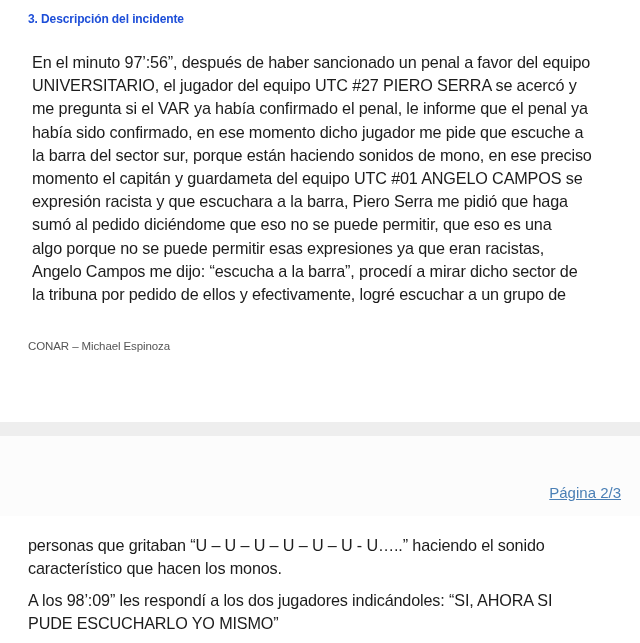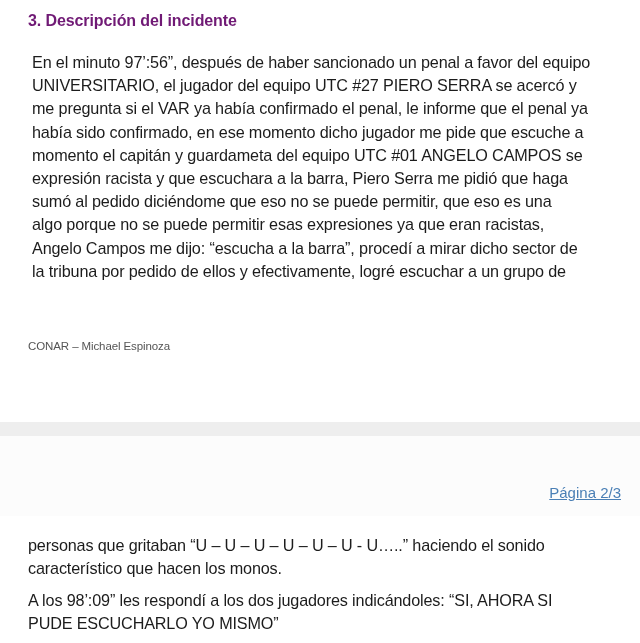--- a/index.html
+++ b/index.html
@@ -19,23 +19,23 @@
       position: absolute;
       left: 0; top: 0;
       width: 640px;
       height: 422px;
       background: #ffffff;
     }
     .heading {
       position: absolute;
       left: 28px;
       top: 12px;
-      font-size: 16px;
+      font-size: 12px;
       font-weight: bold;
-      color: #701a75;
+      color: #1d4ed8;
       letter-spacing: -0.1px;
     }
     .para1 {
       position: absolute;
       left: 28px;
       top: 47px;
       width: 600px;
       font-size: 16.2px;
       line-height: 23.2px;
       color: #1c1c1c;
@@ -109,20 +109,21 @@
 </head>
 <body>
 
 <div class="page1">
   <div class="heading">3. Descripción del incidente</div>
   <p class="para1">
     <span class="line">En el minuto 97’:56”, después de haber sancionado un penal a favor del equipo</span>
     <span class="line">UNIVERSITARIO, el jugador del equipo UTC #27 PIERO SERRA se acercó y</span>
     <span class="line">me pregunta si el VAR ya había confirmado el penal, le informe que el penal ya</span>
     <span class="line">había sido confirmado, en ese momento dicho jugador me pide que escuche a</span>
+    <span class="line">la barra del sector sur, porque están haciendo sonidos de mono, en ese preciso</span>
     <span class="line">momento el capitán y guardameta del equipo UTC #01 ANGELO CAMPOS se</span>
     <span class="line">expresión racista y que escuchara a la barra, Piero Serra me pidió que haga</span>
     <span class="line">sumó al pedido diciéndome que eso no se puede permitir, que eso es una</span>
     <span class="line">algo porque no se puede permitir esas expresiones ya que eran racistas,</span>
     <span class="line">Angelo Campos me dijo: “escucha a la barra”, procedí a mirar dicho sector de</span>
     <span class="line">la tribuna por pedido de ellos y efectivamente, logré escuchar a un grupo de</span>
   </p>
   <div class="footer-sig">CONAR – Michael Espinoza</div>
 </div>
 

